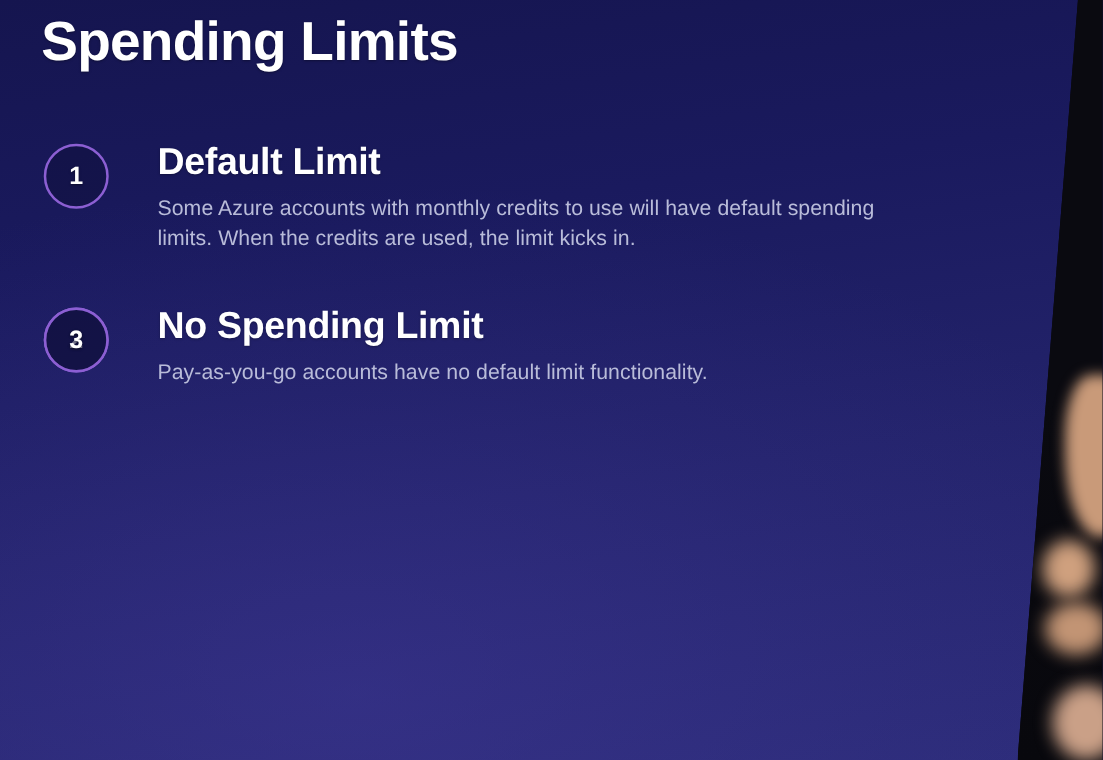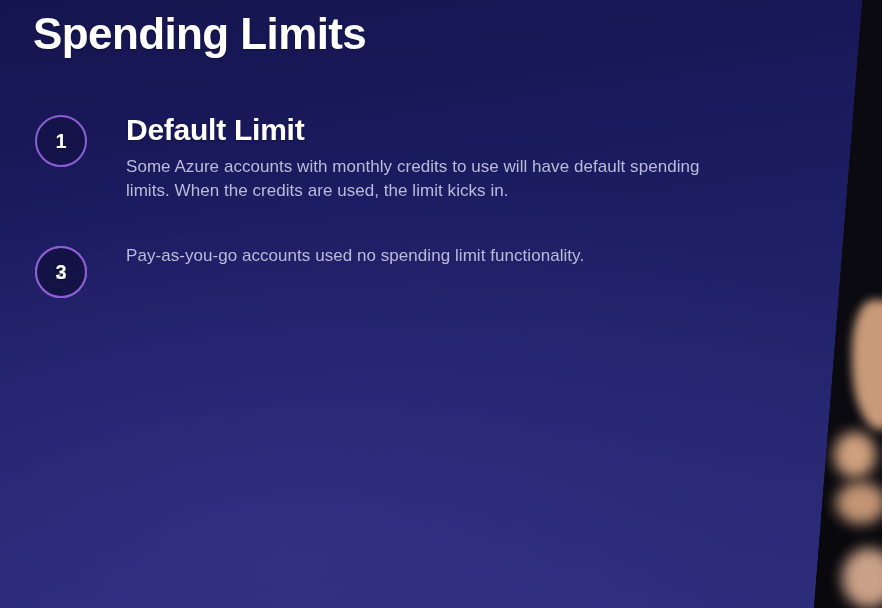--- a/index.html
+++ b/index.html
@@ -176,21 +176,22 @@
     <div class="item">
       <div class="badge">
         <span class="badge-number">2</span>
       </div>
     </div>
 
     <div class="item">
       <div class="badge">
         <span class="badge-number">3</span>
       </div>
-      <p class="item-body">Pay-as-you-go accounts used no spending limit functionality.</p>
+      <h2 class="item-title">No Spending Limit</h2>
+      <p class="item-body">Pay-as-you-go accounts have no default limit functionality.</p>
     </div>
 
   </div>
 
   <div class="video-sliver">
     <div class="vs-body"></div>
     <div class="vs-blob vs-arm"></div>
     <div class="vs-blob vs-hand1"></div>
     <div class="vs-blob vs-hand2"></div>
     <div class="vs-blob vs-hand3"></div>

